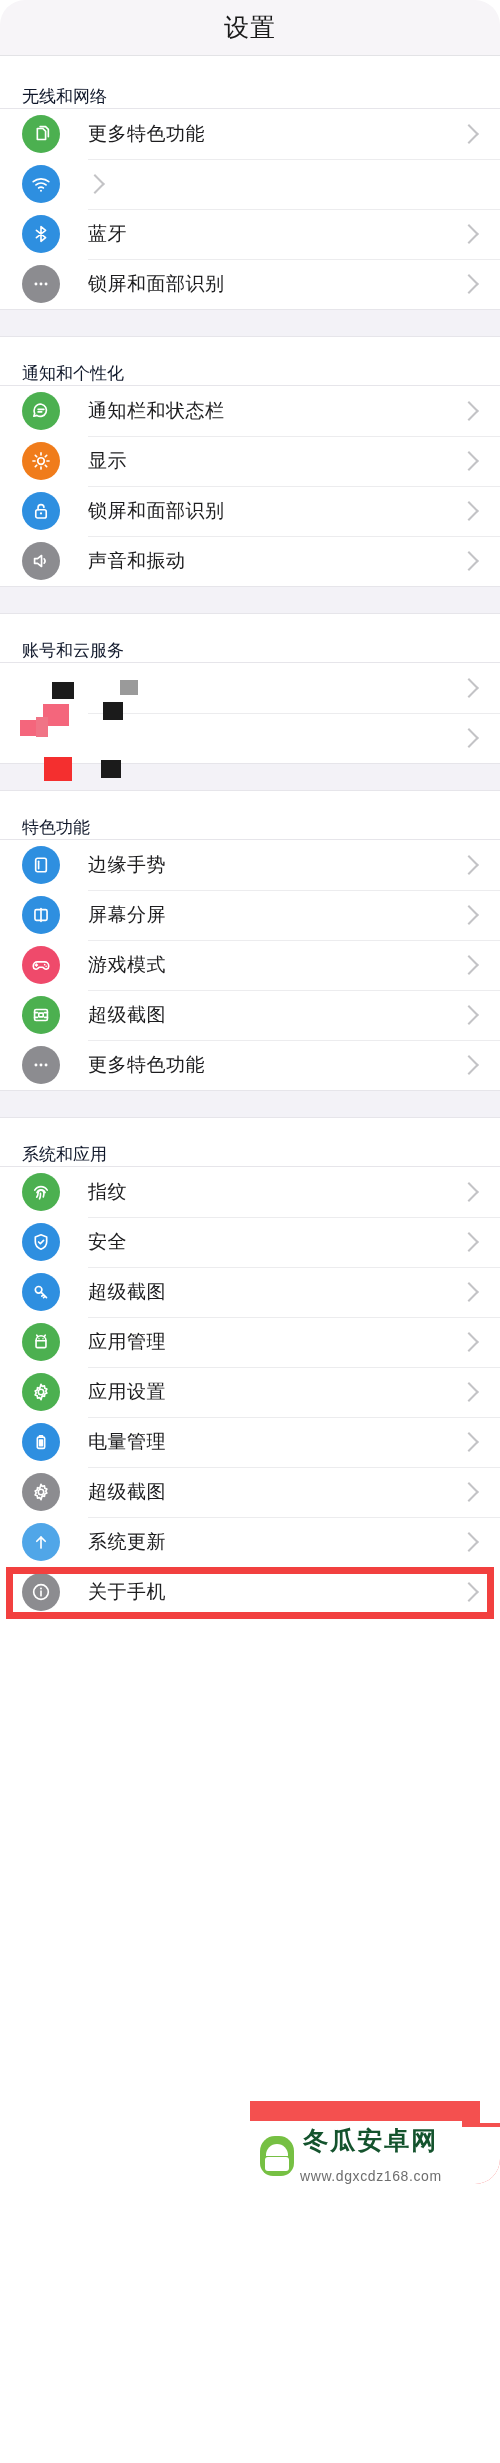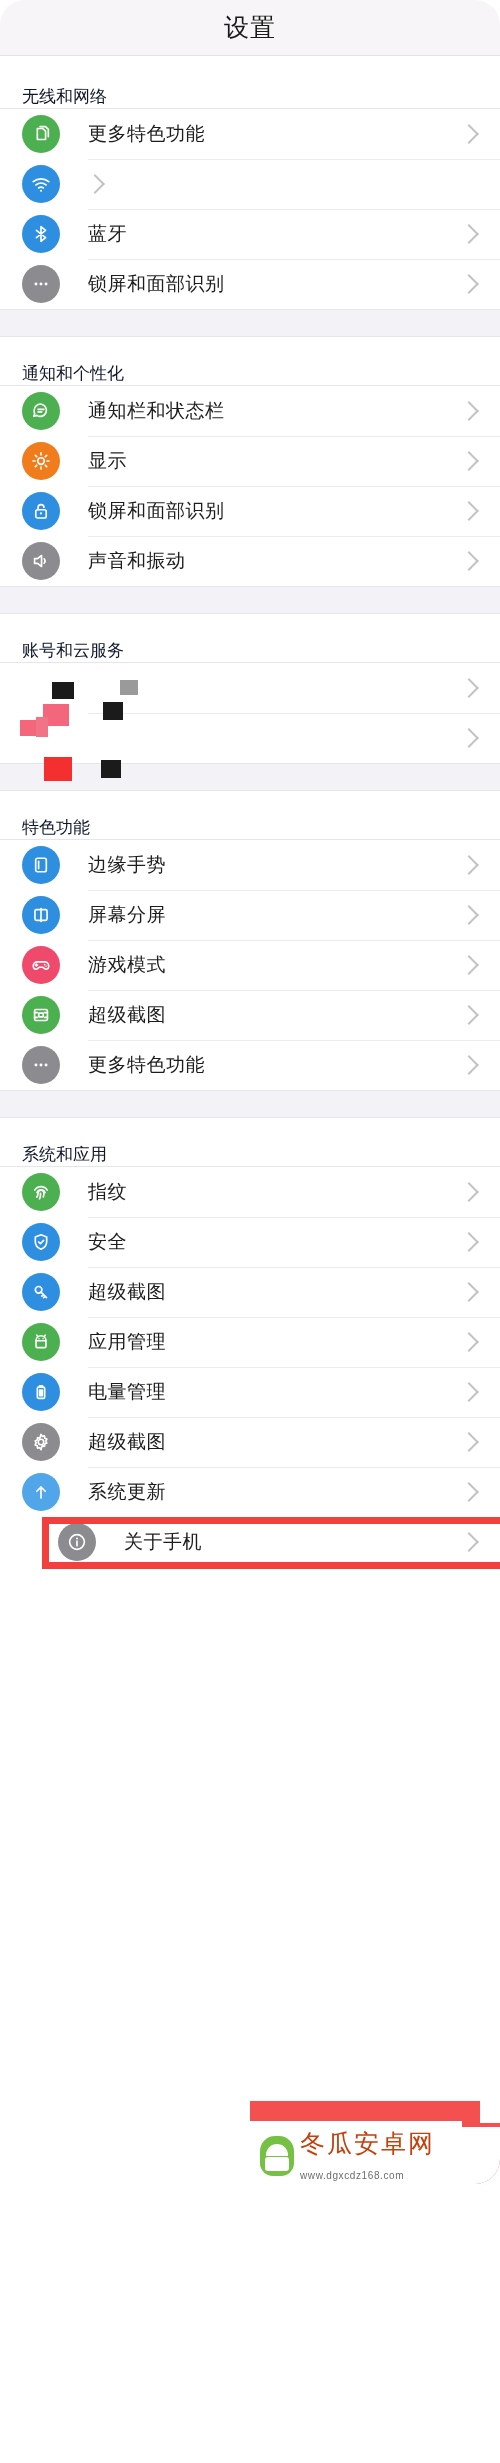--- a/index.html
+++ b/index.html
@@ -105,21 +105,20 @@
   }
 
   
   .glitch-rows { position: relative; background:#fff; }
   .glitch-rows .row { }
   .blk { position: absolute; }
 
   
   .highlight-wrap {
     position: relative;
-    margin-left: 36px;
   }
   .redbox {
     position: absolute;
     left: 6px;
     top: 0px;
     width: 488px;
     height: 52px;
     border: 7px solid #f2403f;
     pointer-events: none;
     z-index: 5;
@@ -166,26 +165,26 @@
     position:absolute; left:6px; top:8px; width:22px; height:12px;
     background:#ffffff; border-radius: 11px 11px 0 0;
   }
   .wm-logo::after{
     content:"";
     position:absolute; left:5px; top:21px; width:24px; height:14px;
     background:#ffffff; border-radius: 3px;
   }
   .wm-text { display:flex; flex-direction:column; }
   .wm-name {
-    font-size: 25px; font-weight: normal; color:#c2410c; letter-spacing: 2px;
+    font-size: 25px; font-weight: bold; color:#14532d; letter-spacing: 2px;
     line-height: 1.05;
     text-align: center;
   }
   .wm-url {
-    font-size: 10px; color:#6d6d6d; letter-spacing: .6px; margin-top: 14px;
+    font-size: 14px; color:#6d6d6d; letter-spacing: .6px; margin-top: 14px;
   }
 </style>
 </head>
 <body>
 
 <div id="phone">
 
   <div class="titlebar">
     <div class="title">设置</div>
   </div>
@@ -409,20 +408,30 @@
           <div class="ico" style="background: rgb(76, 176, 80);">
             <svg width="22" height="22" viewBox="0 0 24 24">
               <path fill="none" stroke="#fff" stroke-width="1.8" stroke-linecap="round" stroke-linejoin="round" d="M6.6 10.6h10.8v6.2a1.4 1.4 0 0 1-1.4 1.4H8a1.4 1.4 0 0 1-1.4-1.4z"></path>
               <path fill="none" stroke="#fff" stroke-width="1.8" stroke-linecap="round" stroke-linejoin="round" d="M6.6 10.6a5.4 5.4 0 0 1 10.8 0"></path>
               <path fill="none" stroke="#fff" stroke-width="1.8" stroke-linecap="round" stroke-linejoin="round" d="M8.6 6.2L7.4 4.6M15.4 6.2l1.2-1.6"></path>
               <circle cx="9.8" cy="8.4" r=".8" fill="#fff" stroke="none"></circle>
               <circle cx="14.2" cy="8.4" r=".8" fill="#fff" stroke="none"></circle>
             </svg>
           </div>
           <div class="label">应用管理</div>
+          <div class="chev"></div>
+        </div>
+        <div class="row">
+          <div class="ico" style="background: rgb(76, 176, 80);">
+            <svg width="22" height="22" viewBox="0 0 24 24">
+              <circle cx="12" cy="12" r="3" fill="none" stroke="#fff" stroke-width="1.8" stroke-linecap="round" stroke-linejoin="round"></circle>
+              <path fill="none" stroke="#fff" stroke-width="1.8" stroke-linecap="round" stroke-linejoin="round" d="M12 3.6l1.3 2.2 2.5-.5.3 2.5 2.3 1-1.2 2.2 1.2 2.2-2.3 1-.3 2.5-2.5-.5L12 20.4l-1.3-2.2-2.5.5-.3-2.5-2.3-1 1.2-2.2-1.2-2.2 2.3-1 .3-2.5 2.5.5z"></path>
+            </svg>
+          </div>
+          <div class="label">应用设置</div>
           <div class="chev"></div>
         </div>
         <div class="row">
           <div class="ico" style="background: rgb(46, 143, 224);">
             <svg width="22" height="22" viewBox="0 0 24 24">
               <rect x="8" y="6.6" width="8" height="12.4" rx="1.6" fill="none" stroke="#fff" stroke-width="1.8" stroke-linecap="round" stroke-linejoin="round"></rect>
               <path fill="none" stroke="#fff" stroke-width="1.8" stroke-linecap="round" stroke-linejoin="round" d="M10.4 6.6V5.2h3.2v1.4"></path>
               <rect x="9.6" y="9" width="4.8" height="8" rx=".8" fill="#fff" stroke="none"></rect>
             </svg>
           </div>

